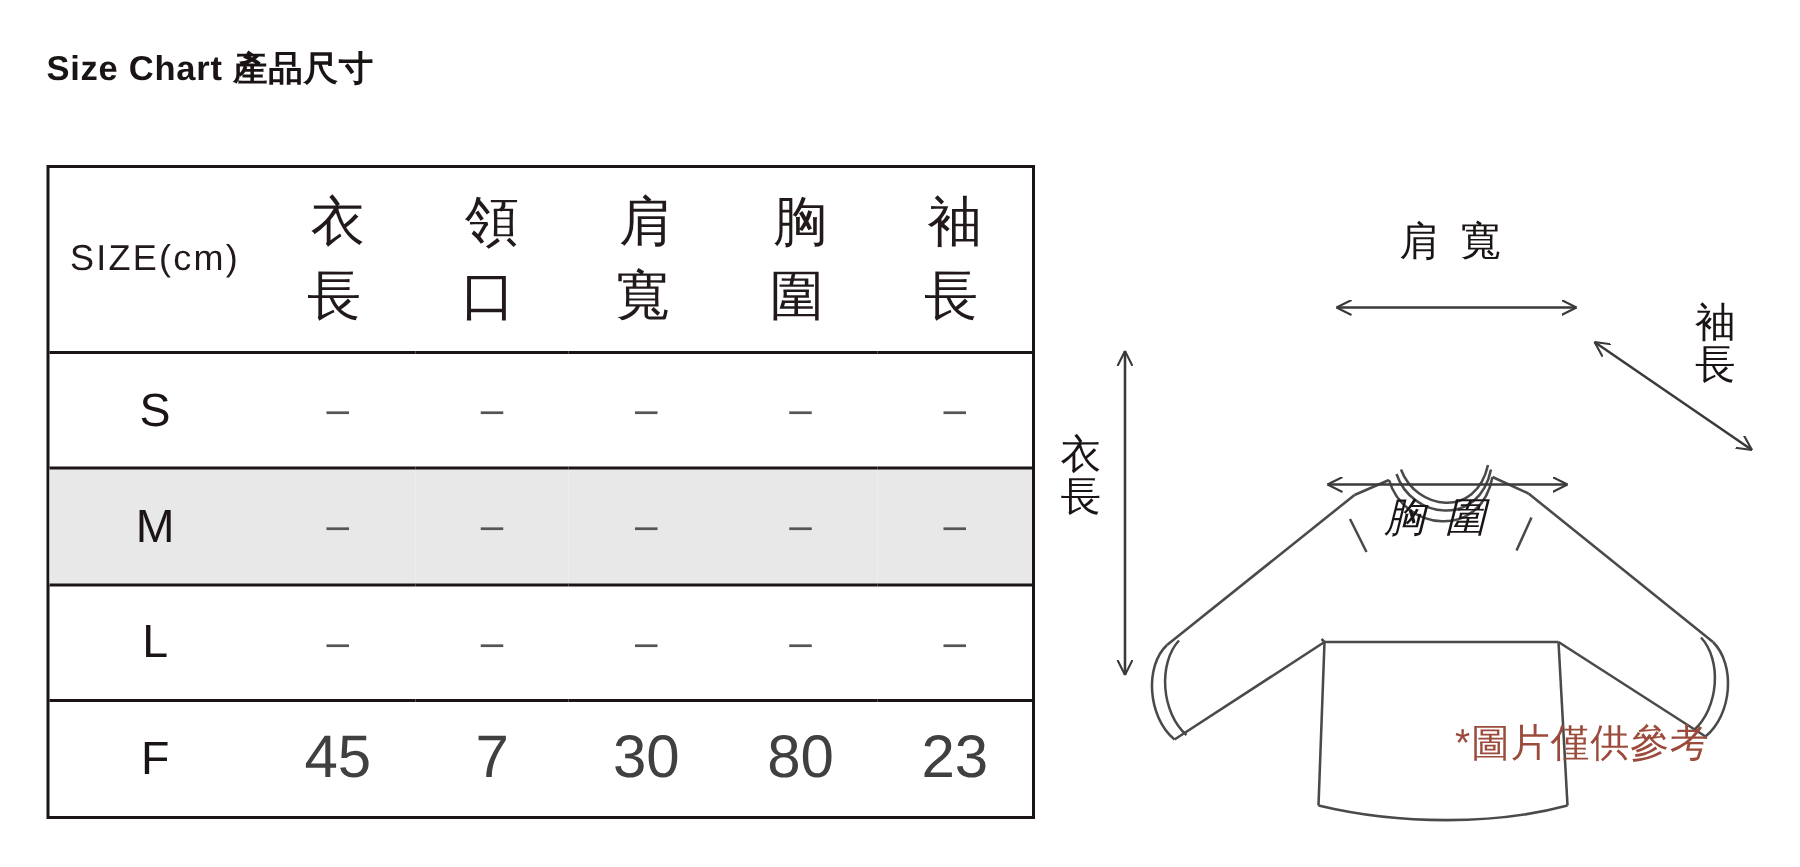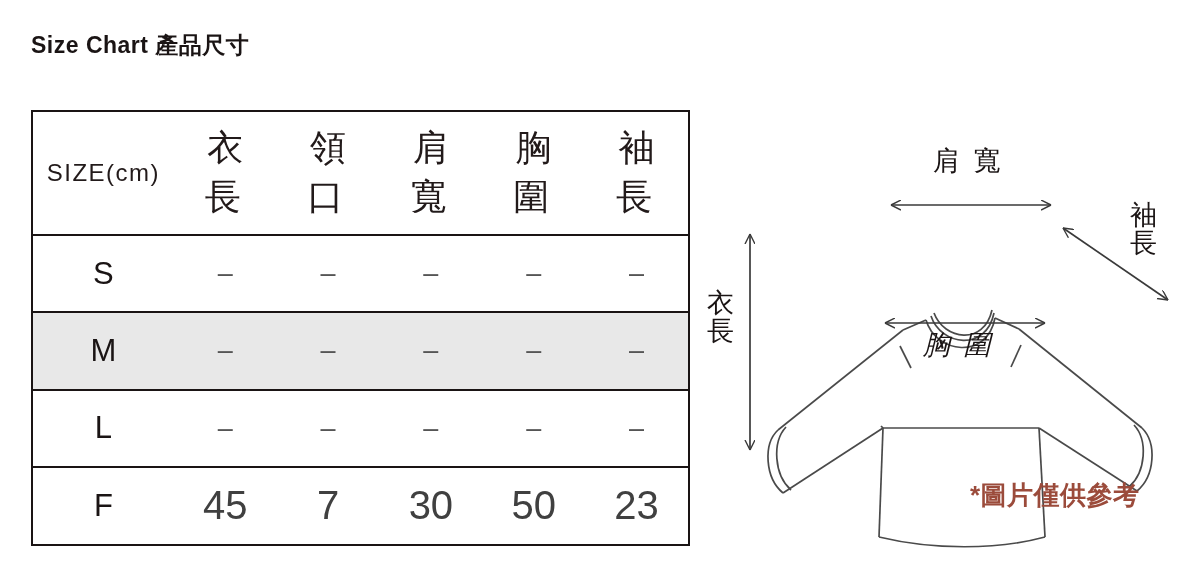--- a/index.html
+++ b/index.html
@@ -118,21 +118,21 @@
   #label-shoulder { left: 238px; top: 38px; }
   #label-sleeve   { left: 435px; top: 92px; letter-spacing: 0; }
   #label-length   { left: 12px;  top: 180px; letter-spacing: 0; }
   #label-chest    { left: 228px; top: 222px; font-style: italic; }
 
   #footnote {
     position: absolute;
     left: 275px;
     top: 368px;
     font-size: 26px;
-    font-weight: 700;
+    font-weight: 400;
     color: #9b4b3b;
     white-space: nowrap;
     letter-spacing: 0.5px;
   }
 </style>
 </head>
 <body>
 
 <div id="page-title">Size Chart 產品尺寸</div>
 
@@ -179,21 +179,21 @@
         <td class="val dash">–</td>
         <td class="val dash">–</td>
         <td class="val dash">–</td>
         <td class="val dash">–</td>
       </tr>
       <tr class="data-row">
         <td class="size-label">F</td>
         <td class="val">45</td>
         <td class="val">7</td>
         <td class="val">30</td>
-        <td class="val">50</td>
+        <td class="val">80</td>
         <td class="val">23</td>
       </tr>
     </tbody>
   </table>
 </div>
 
 <div id="diagram">
 
   <svg width="500" height="468" viewBox="0 0 500 468">
     <defs>

